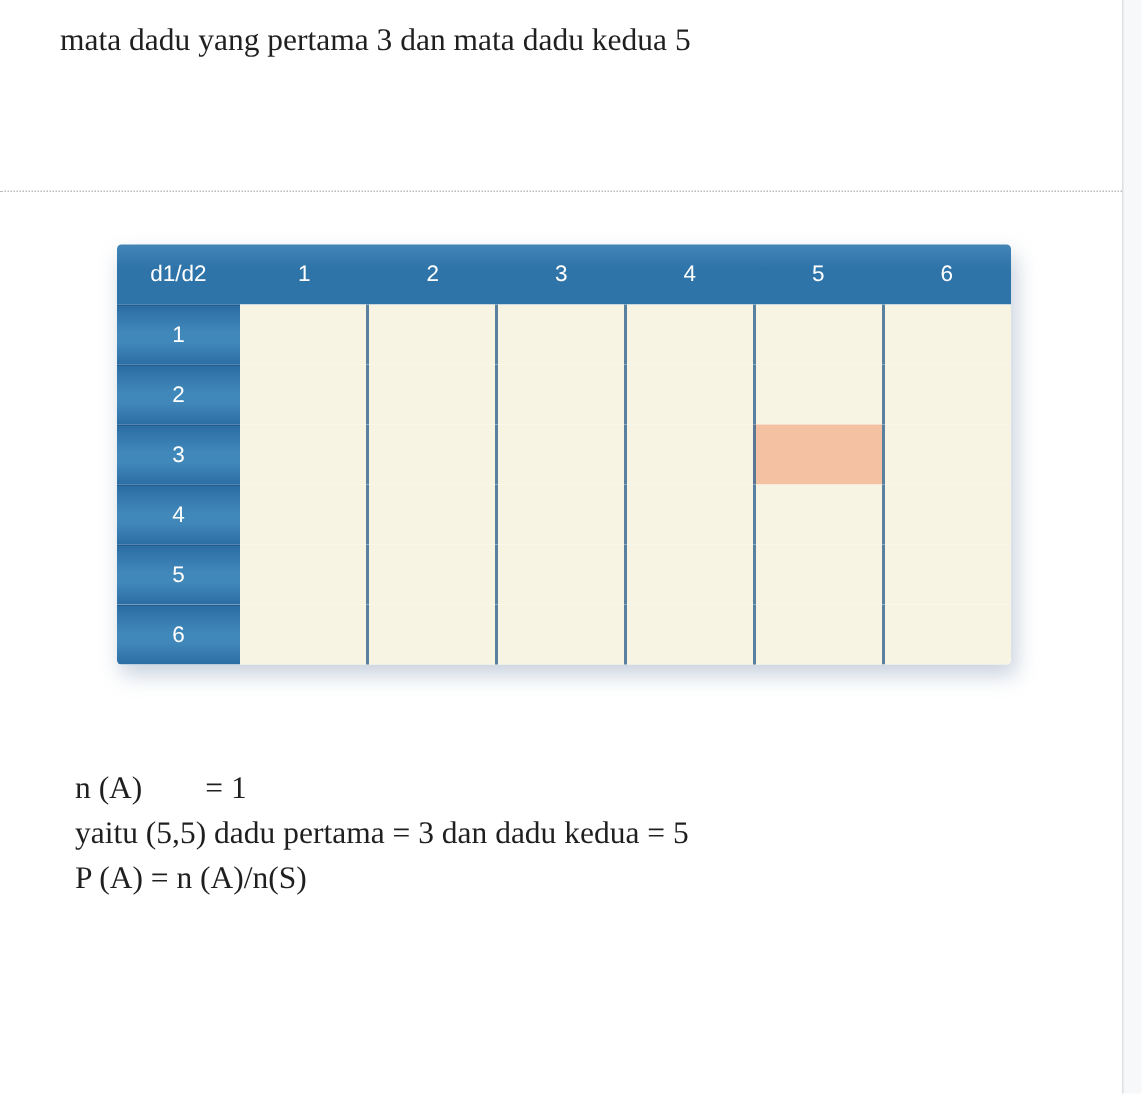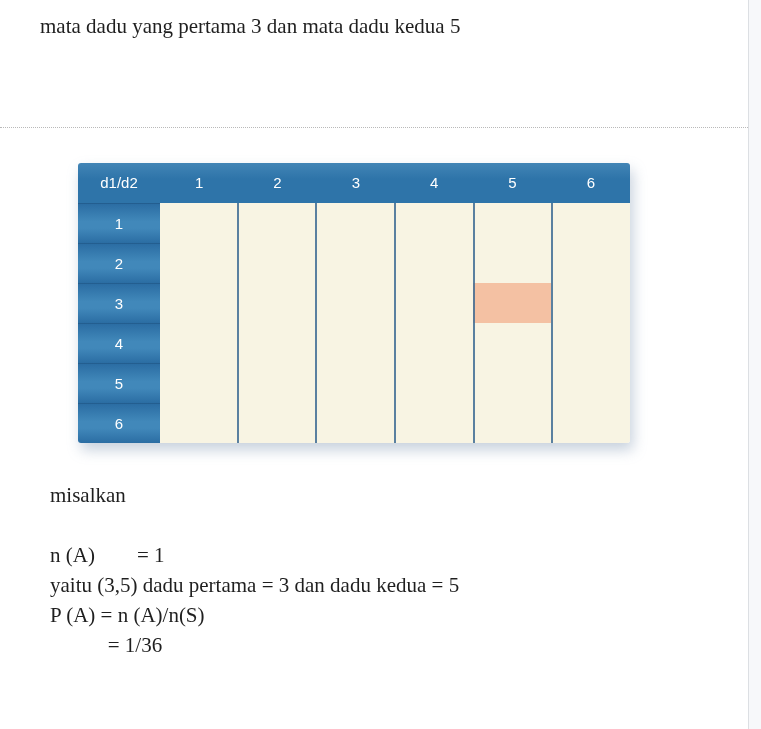--- a/index.html
+++ b/index.html
@@ -34,21 +34,21 @@
     width: 748px;
     height: 0;
     border-top: 1px dotted #b9b9b9;
   }
 
   
   .dice-table {
     position: absolute;
     left: 78px;
     top: 163px;
-    width: 552px;
+    width: 596px;
     border-radius: 3px;
     box-shadow: 3px 7px 14px rgba(115, 140, 170, 0.40);
     font-family: "Liberation Sans", sans-serif;
   }
   .thead {
     display: flex;
     height: 40px;
     background: linear-gradient(180deg, #4285b6 0%, var(--header-blue) 40%);
     border-radius: 3px 3px 0 0;
   }
@@ -178,21 +178,19 @@
     <div class="cell"></div>
     <div class="cell has-left-divider"></div>
     <div class="cell has-left-divider"></div>
     <div class="cell has-left-divider"></div>
     <div class="cell has-left-divider"></div>
     <div class="cell has-left-divider"></div>
   </div>
 </div>
 
 <div class="solution-block">
-  <div class="solution-line">misalkan</div>
   <div class="solution-line"></div>
   <div class="solution-line">n (A)        = 1</div>
-  <div class="solution-line">yaitu (3,5) dadu pertama = 3 dan dadu kedua = 5</div>
+  <div class="solution-line">yaitu (5,5) dadu pertama = 3 dan dadu kedua = 5</div>
   <div class="solution-line">P (A) = n (A)/n(S)</div>
-  <div class="solution-line">           = 1/36</div>
 </div>
 
 <div class="scroll-gutter"></div>
 
 </body></html>

